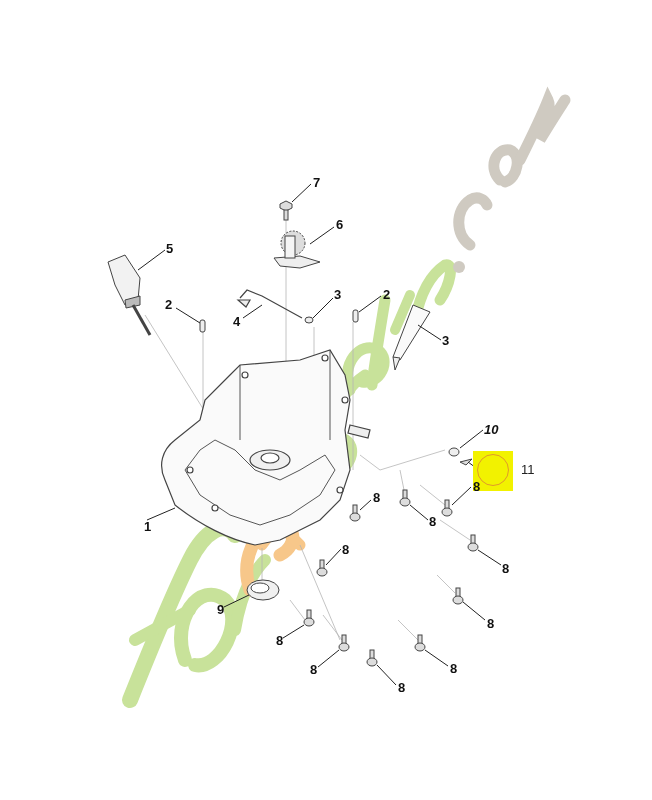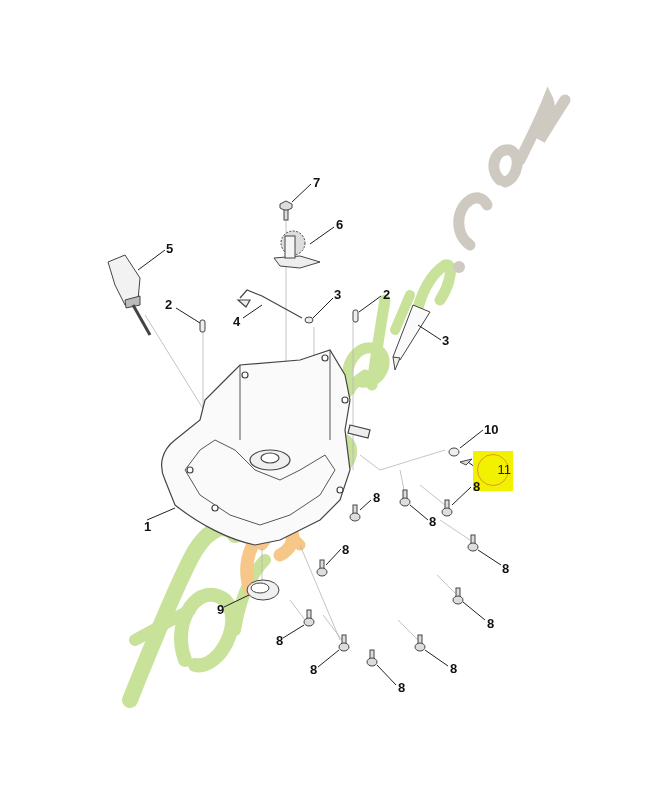--- a/index.html
+++ b/index.html
@@ -4,22 +4,22 @@
 <style>
   html, body { margin: 0; padding: 0; background: #ffffff; }
   body { width: 652px; height: 800px; position: relative; overflow: hidden;
          font-family: "Liberation Sans", sans-serif; }
   #canvas { position: absolute; left: 0; top: 0; width: 652px; height: 800px; }
   .callout { position: absolute; font-weight: bold; font-size: 13px; color: #111111;
              font-family: "Liberation Sans", sans-serif; line-height: 1; }
   .highlight { position: absolute; background: #f2f200; }
   .highlight .ring { position: absolute; left: 4px; top: 3px; width: 30px; height: 30px;
                      border: 1px solid #e09a2a; border-radius: 50%; }
-  .highlight .num { position: absolute; left: 0; top: 11px; width: 38px; text-align: right;
-                    font-size: 13px; color: #222; font-family: "Liberation Sans", sans-serif; }
+  .highlight .num { position: absolute; left: 0; top: 11px; width: 38px; text-align: left;
+                    font-size: 13px; color: #222; font-family: "Liberation Sans", sans-serif; padding-left: 48px; }
 </style>
 </head>
 <body>
 
 <svg id="canvas" viewBox="0 0 652 800" xmlns="http://www.w3.org/2000/svg">
 
   <g fill="none" stroke-linecap="round">
 
     <path d="M130,700 C150,650 170,600 190,560 C205,530 225,520 235,535" stroke="#c8e29a" stroke-width="16"></path>
     <path d="M135,640 L190,610" stroke="#c8e29a" stroke-width="12"></path>
@@ -201,14 +201,14 @@
 <div class="callout" style="left:429px;top:515px;">8</div>
 <div class="callout" style="left:473px;top:480px;">8</div>
 <div class="callout" style="left:502px;top:562px;">8</div>
 <div class="callout" style="left:342px;top:543px;">8</div>
 <div class="callout" style="left:487px;top:617px;">8</div>
 <div class="callout" style="left:276px;top:634px;">8</div>
 <div class="callout" style="left:310px;top:663px;">8</div>
 <div class="callout" style="left:450px;top:662px;">8</div>
 <div class="callout" style="left:398px;top:681px;">8</div>
 <div class="callout" style="left:217px;top:603px;">9</div>
-<div class="callout" style="left:484px;top:423px;">10</div>
+<div class="callout" style="left:484px;top:423px;font-style:italic;">10</div>
 <div class="callout" style="left:442px;top:334px;">3</div>
 
 </body></html>

